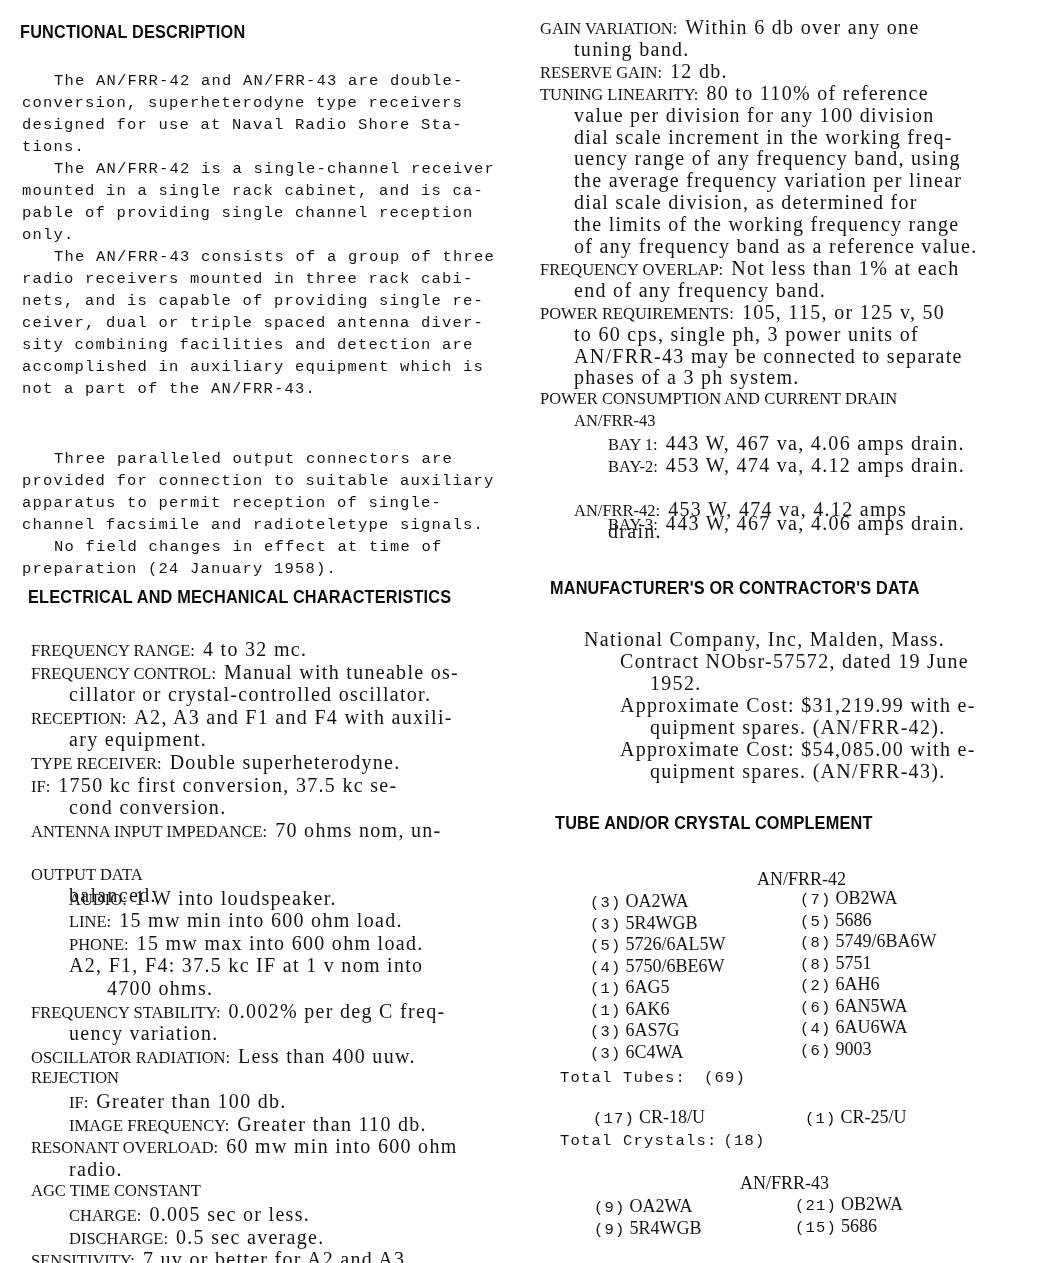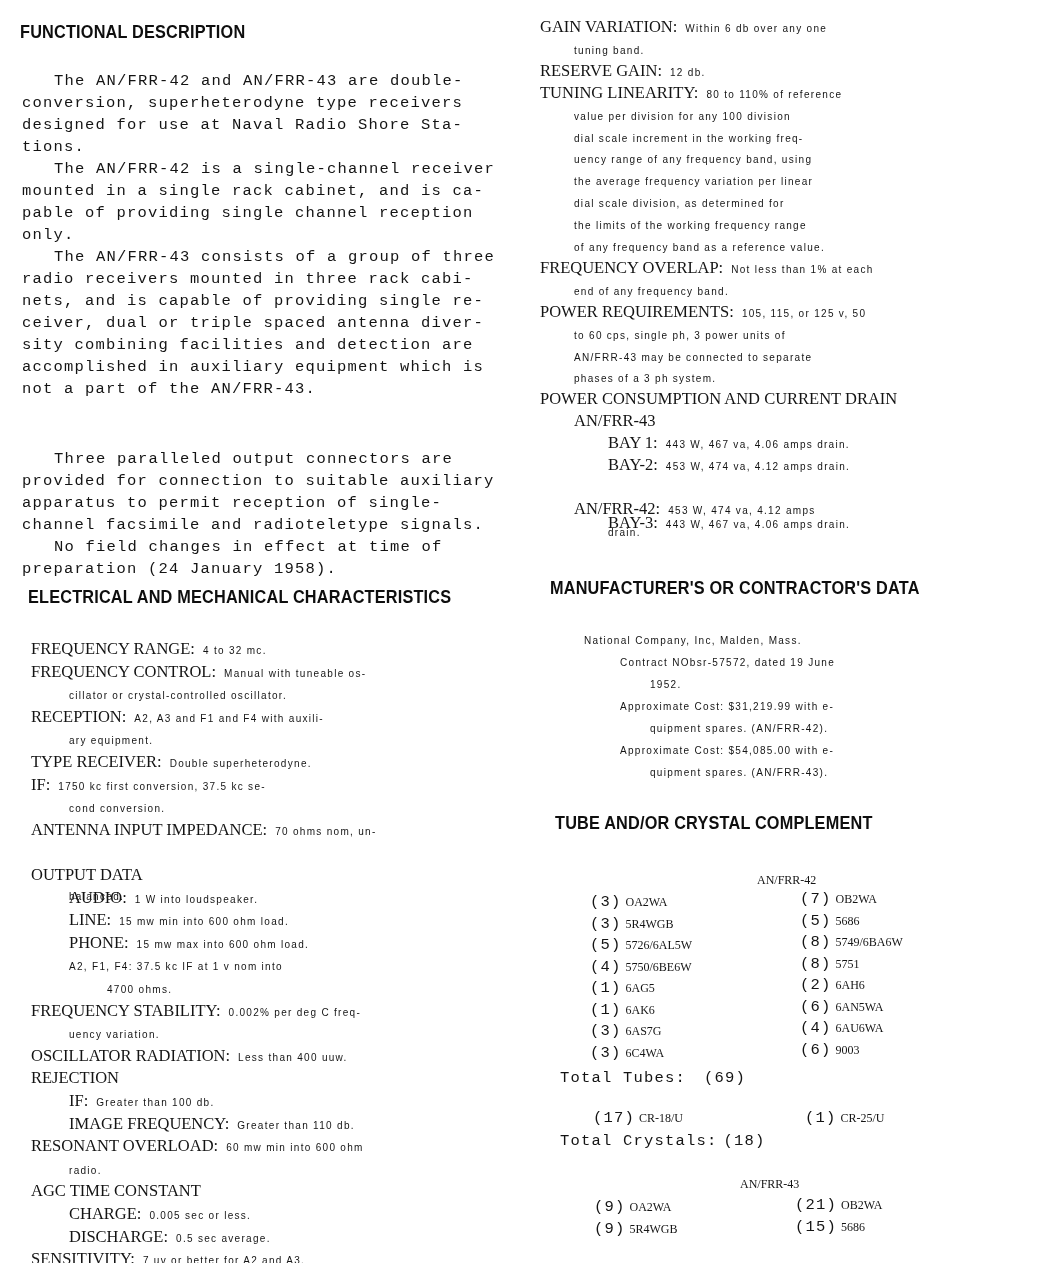--- a/index.html
+++ b/index.html
@@ -18,23 +18,23 @@
     transform: scaleX(0.93); transform-origin: left center;
   }
   .mono {
     font-family: "Liberation Mono", "DejaVu Sans Mono", monospace;
     font-size: 15.5px; letter-spacing: 1.2px;
   }
   .para { position: absolute; left: 0; width: 470px; line-height: 22px; text-align: justify; text-align-last: left; }
   .para .ln { display: block; white-space: nowrap; }
   .spec { position: absolute; white-space: nowrap; line-height: 22px; }
   .lbl { font-family: "Liberation Serif", "DejaVu Serif", serif; font-size: 16.5px; letter-spacing: 0; }
-  .val { font-family: Liberation Sans, sans-serif; font-size: 10px; letter-spacing: 1.3px; }
+  .val { font-family: Liberation Serif, serif; font-size: 20px; letter-spacing: 1.3px; }
   .tube-row { position: absolute; white-space: nowrap; line-height: 22px; }
-  .tube-row .serif { font-family: "Liberation Serif", "DejaVu Serif", serif; font-size: 12px; }
+  .tube-row .serif { font-family: "Liberation Serif", "DejaVu Serif", serif; font-size: 18px; }
 </style>
 </head>
 <body>
 
 <div class="col col-left">
   <div class="heading" style="top:22px;left:-2px;">FUNCTIONAL DESCRIPTION</div>
 
   <div class="para mono" style="top:70px;" id="func-body">
       <span class="ln" style="padding-left: 32px;">The AN/FRR-42 and AN/FRR-43 are double-</span>
       <span class="ln">conversion, superheterodyne type receivers</span>

